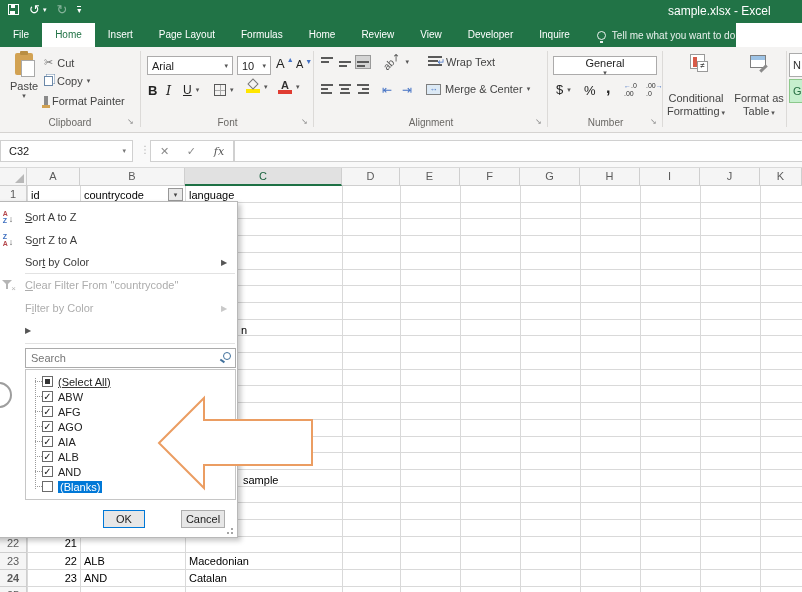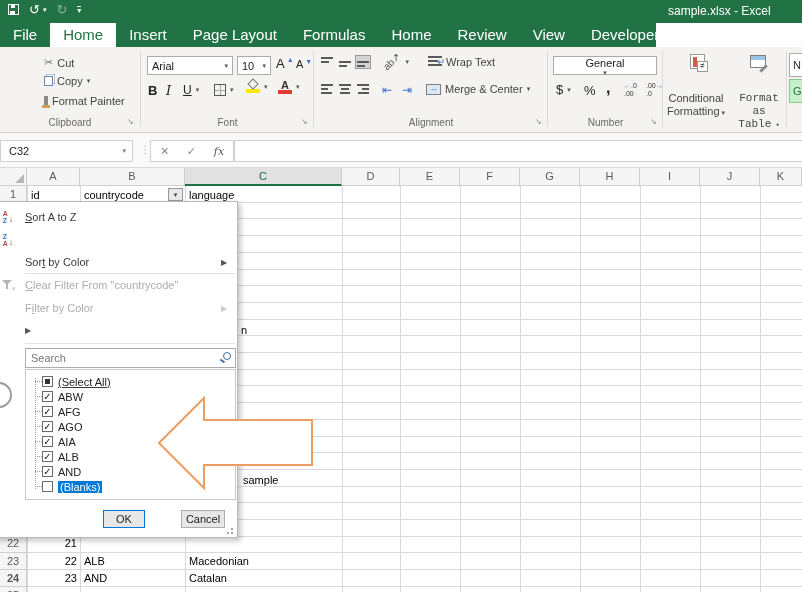--- a/index.html
+++ b/index.html
@@ -18,22 +18,22 @@
   .floppy{width:11px;height:11px;border:1.5px solid #fff;position:relative;display:inline-block;}
   .floppy:before{content:"";position:absolute;left:2px;top:0;width:4px;height:3px;background:#fff;}
   .floppy:after{content:"";position:absolute;left:1px;bottom:0;width:5px;height:3px;background:#fff;}
   .qat .glyph{font-size:13px;line-height:13px;color:#fff;}
   .qat .dim{opacity:.45;}
   .qat .caret{font-size:7px;margin-left:-7px;}
   .qat .custom{font-size:8px;border-top:1.5px solid #fff;padding-top:1px;line-height:6px;}
   .wintitle{position:absolute;left:668px;top:4px;font-size:12px;color:#fff;white-space:nowrap;}
 
   
-  .tabbar{position:absolute;left:0;top:23px;width:656px;height:24px;background:var(--green);
-          display:flex;align-items:stretch;font-size:15px;color:#fff;}
+  .tabbar{position:absolute;left:0;top:23px;width:736px;height:24px;background:var(--green);
+          display:flex;align-items:stretch;font-size:10px;color:#fff;}
   .tab{padding:0 13px;line-height:24px;white-space:nowrap;cursor:default;}
   .tab.active{background:#fff;color:var(--green);}
   .tellme{display:flex;align-items:center;gap:6px;margin-left:14px;color:rgba(255,255,255,.9);white-space:nowrap;}
   .bulb{width:9px;height:9px;border:1.5px solid rgba(255,255,255,.9);border-radius:50%;position:relative;}
   .bulb:after{content:"";position:absolute;left:2px;top:9px;width:3px;height:2px;background:rgba(255,255,255,.9);}
 
   
   .ribbon{position:absolute;left:0;top:47px;width:802px;height:86px;background:#F4F3F2;
           border-bottom:1px solid #D5D3D1;font-size:11px;color:#444;}
   .gsep{position:absolute;top:4px;height:76px;width:1px;background:#DCDAD8;}
@@ -193,20 +193,25 @@
         <div class="tab">Inquire</div>
       </div>
     <div class="tellme">
       <span class="bulb"></span>
       <span>Tell me what you want to do...</span>
     </div>
   </div>
 
   <div class="ribbon">
 
+    <div class="paste">
+      <span class="clipb"></span>
+      <span style="margin-top:5px;">Paste</span>
+      <span class="caret-s">▾</span>
+    </div>
     <div class="rb" style="left:44px;top:9px;">
       <span class="scissors">✂</span>
       <span>Cut</span>
     </div>
     <div class="rb" style="left:44px;top:28px;">
       <span class="copyic"></span>
       <span>Copy</span>
       <span class="caret-s">▾</span>
     </div>
     <div class="rb" style="left:44px;top:48px;">
@@ -362,21 +367,21 @@
     <div class="rb" style="left:690px;top:7px;">
         <span class="cfic"></span>
       </div>
     <div class="twolines" style="left:664px;top:45px;width:64px;">
       <span>Conditional</span><br>
       <span>Formatting</span><span class="caret-s"> ▾</span>
     </div>
     <div class="rb" style="left:750px;top:8px;">
         <span class="ftic"></span>
       </div>
-    <div class="twolines" style="left:730px;top:45px;width:58px;font-family:Liberation Mono, monospace;">
+    <div class="twolines" style="left:730px;top:45px;width:58px;">
       <span>Format as</span><br>
       <span>Table</span><span class="caret-s"> ▾</span>
     </div>
     <div class="gsep" style="left:786px;"></div>
     <div class="stylebox" style="left:789px;top:6px;">
         <span>N</span>
       </div>
     <div class="stylebox good" style="left:789px;top:32px;">
         <span>G</span>
       </div>
@@ -473,20 +478,21 @@
         <div class="fitem" style="top: 27px;">
           <span class="gut">
             <span class="sico">
               <span class="ltrs">
                 <span style="color: rgb(59, 109, 191);">Z</span>
                 <span style="color: rgb(181, 72, 77);">A</span>
               </span>
               <span class="dn">↓</span>
             </span>
           </span>
+          <span class="lbl">S<u>o</u>rt Z to A</span>
           <span class="sub"></span>
         </div>
         <div class="fitem" style="top: 49px;">
           <span class="gut"></span>
           <span class="lbl">Sor<u>t</u> by Color</span>
           <span class="sub">▶</span>
         </div>
         <div class="fitem disabled" style="top: 72px;">
           <span class="gut">
             <span class="cficon">

